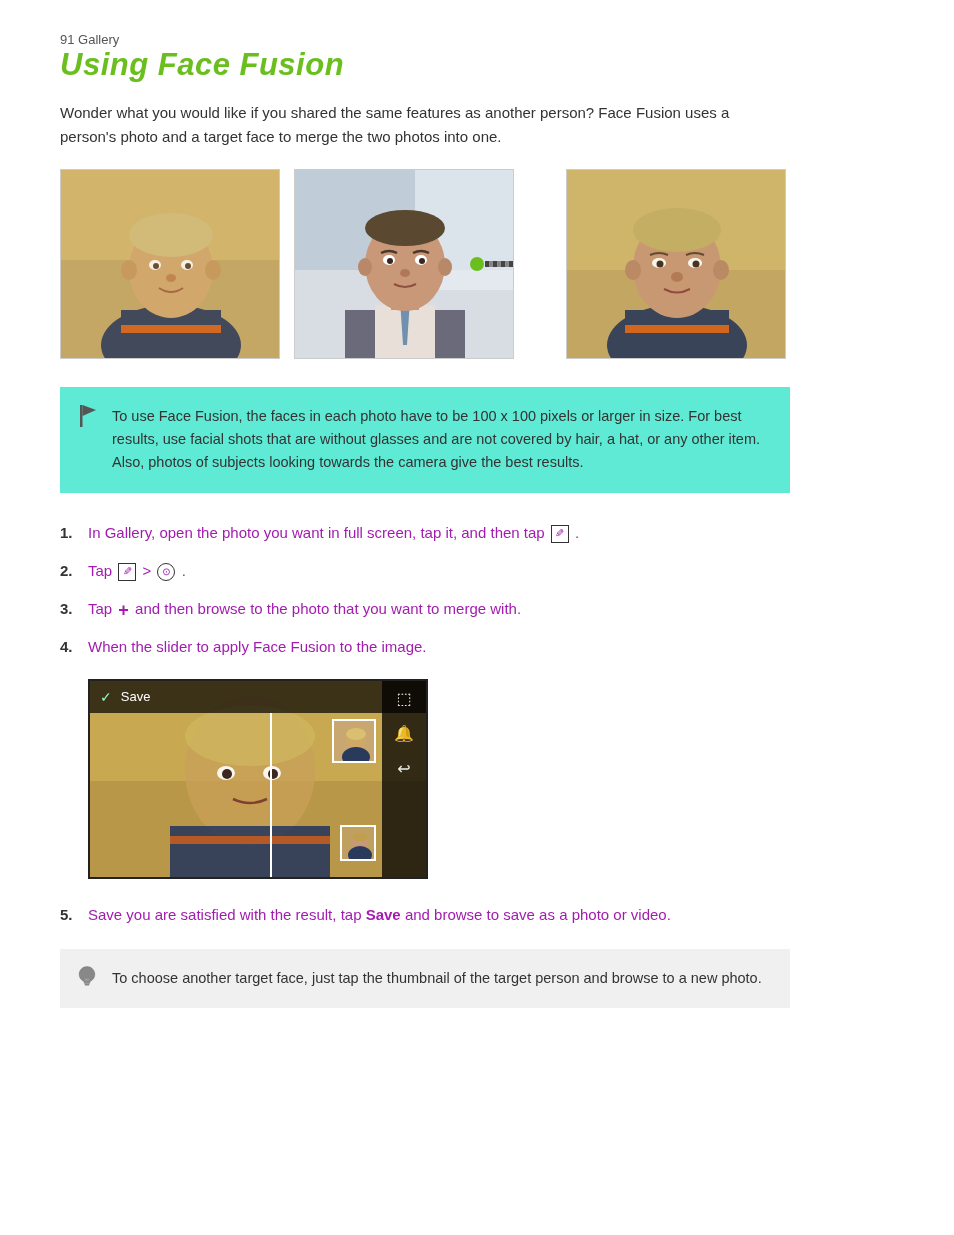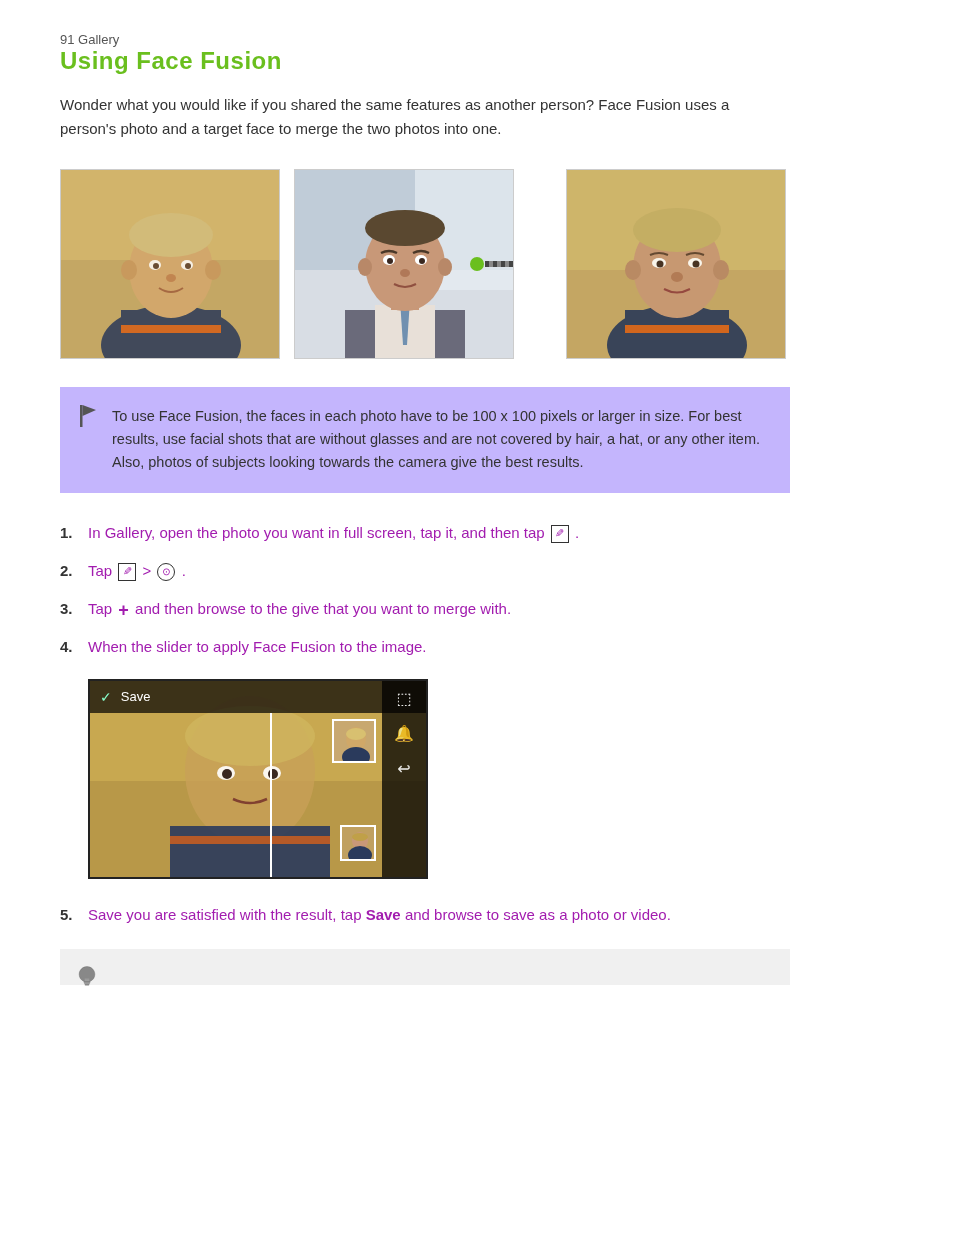--- a/index.html
+++ b/index.html
@@ -13,32 +13,33 @@
       padding: 30px 60px 60px 60px;
     }
 
     .page-meta {
       font-size: 13px;
       color: #555;
       margin-bottom: 34px;
     }
 
     .page-title {
-      font-size: 24px;
+      font-size: 31px;
       font-weight: bold;
       color: #6abf1e;
       margin-bottom: 18px;
       letter-spacing: 0.5px;
+      font-style: italic;
     }
 
     .intro-text {
       font-size: 15px;
       color: #333;
       line-height: 1.6;
-      margin-bottom: 28px;
+      margin-bottom: 20px;
       max-width: 720px;
     }
 
     .photo-box {
       width: 220px;
       height: 190px;
       background: #b8a080;
       border: 1px solid #ccc;
       overflow: hidden;
       position: relative;
@@ -56,21 +57,21 @@
       position: relative;
     }
 
     
     .photo-box.result-right {
       background: linear-gradient(160deg, #c8a060 0%, #d4b070 30%, #a07838 100%);
     }
 
     
     .note-box {
-      background: #c4b5fd;
+      background: #5eead4;
       border: none;
       padding: 18px 20px 18px 52px;
       margin-bottom: 28px;
       position: relative;
       max-width: 730px;
       line-height: 1.6;
       font-size: 14.5px;
       color: #333;
     }
 
@@ -473,21 +474,21 @@
       <span class="icon-facefusion">⊙</span>
       <span>.</span>
     </span>
   </li>
 
   <li>
     <span class="step-num">3.</span>
     <span class="step-text">
       <span>Tap</span>
       <span class="icon-plus">+</span>
-      <span>and then browse to the give that you want to merge with.</span>
+      <span>and then browse to the photo that you want to merge with.</span>
     </span>
   </li>
 
   <li>
     <span class="step-num">4.</span>
     <span class="step-text">When the slider to apply Face Fusion to the image.</span>
   </li>
 </ol>
 
 <div class="screenshot-container">
@@ -564,13 +565,14 @@
 
       <path d="M12 2 C6.5 2 2 6.5 2 12 C2 16 4.5 19.3 8 20.8 L8 22 L16 22 L16 20.8 C19.5 19.3 22 16 22 12 C22 6.5 17.5 2 12 2 Z" fill="#888" stroke="#666" stroke-width="0.5"></path>
 
       <rect x="8" y="22" width="8" height="2" rx="1" fill="#888"></rect>
       <rect x="9" y="24" width="6" height="2" rx="1" fill="#888"></rect>
 
       <line x1="9" y1="18" x2="15" y2="18" stroke="#aaa" stroke-width="1"></line>
       <line x1="9" y1="19.5" x2="15" y2="19.5" stroke="#aaa" stroke-width="1"></line>
     </svg>
   </div>
+  <span>To choose another target face, just tap the thumbnail of the target person and browse to a new photo.</span>
 </div>
 
 </body></html>

